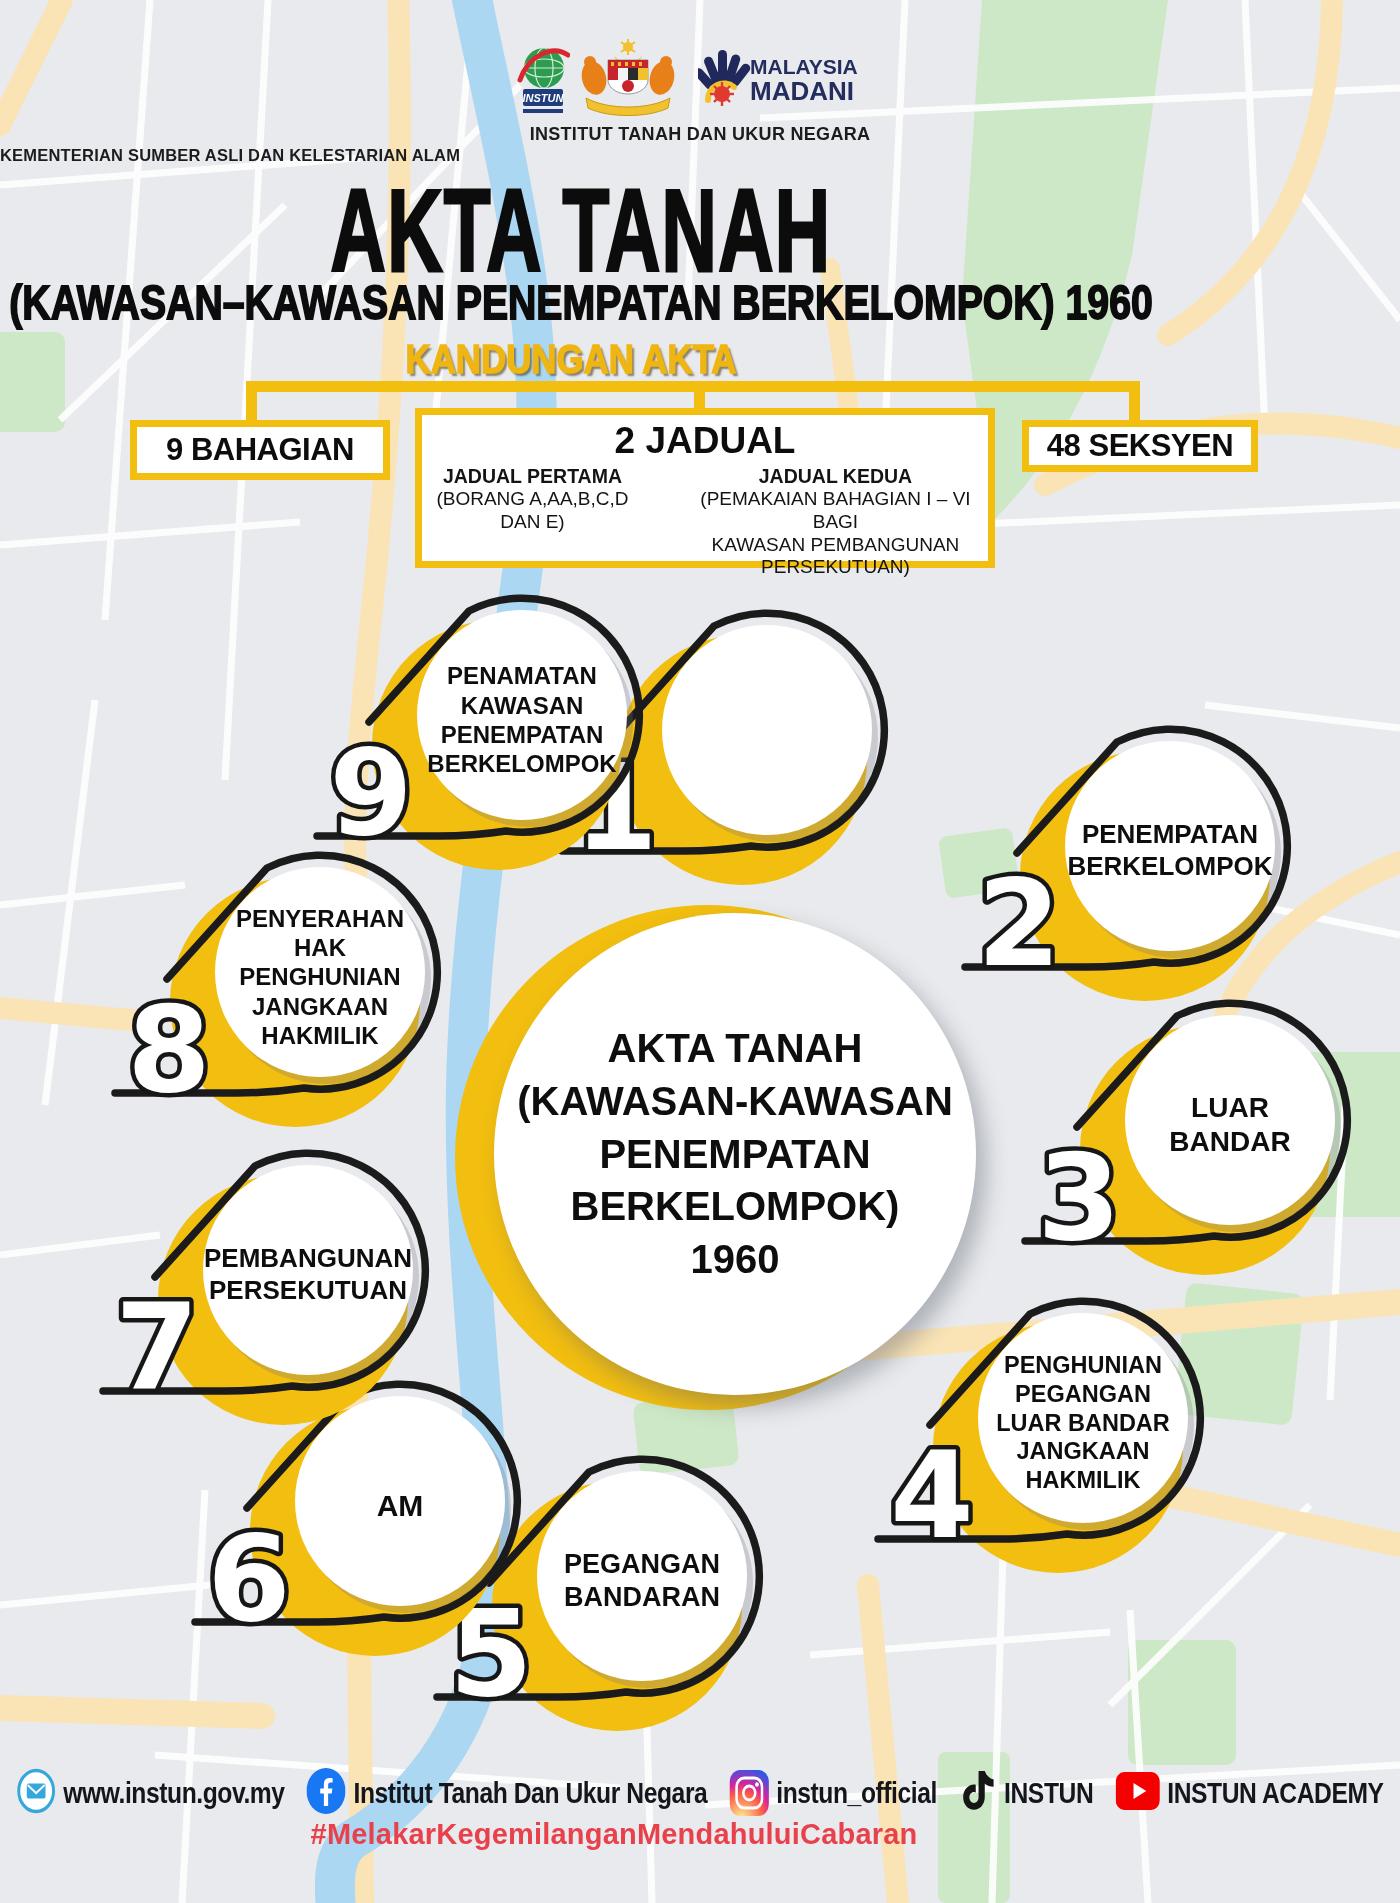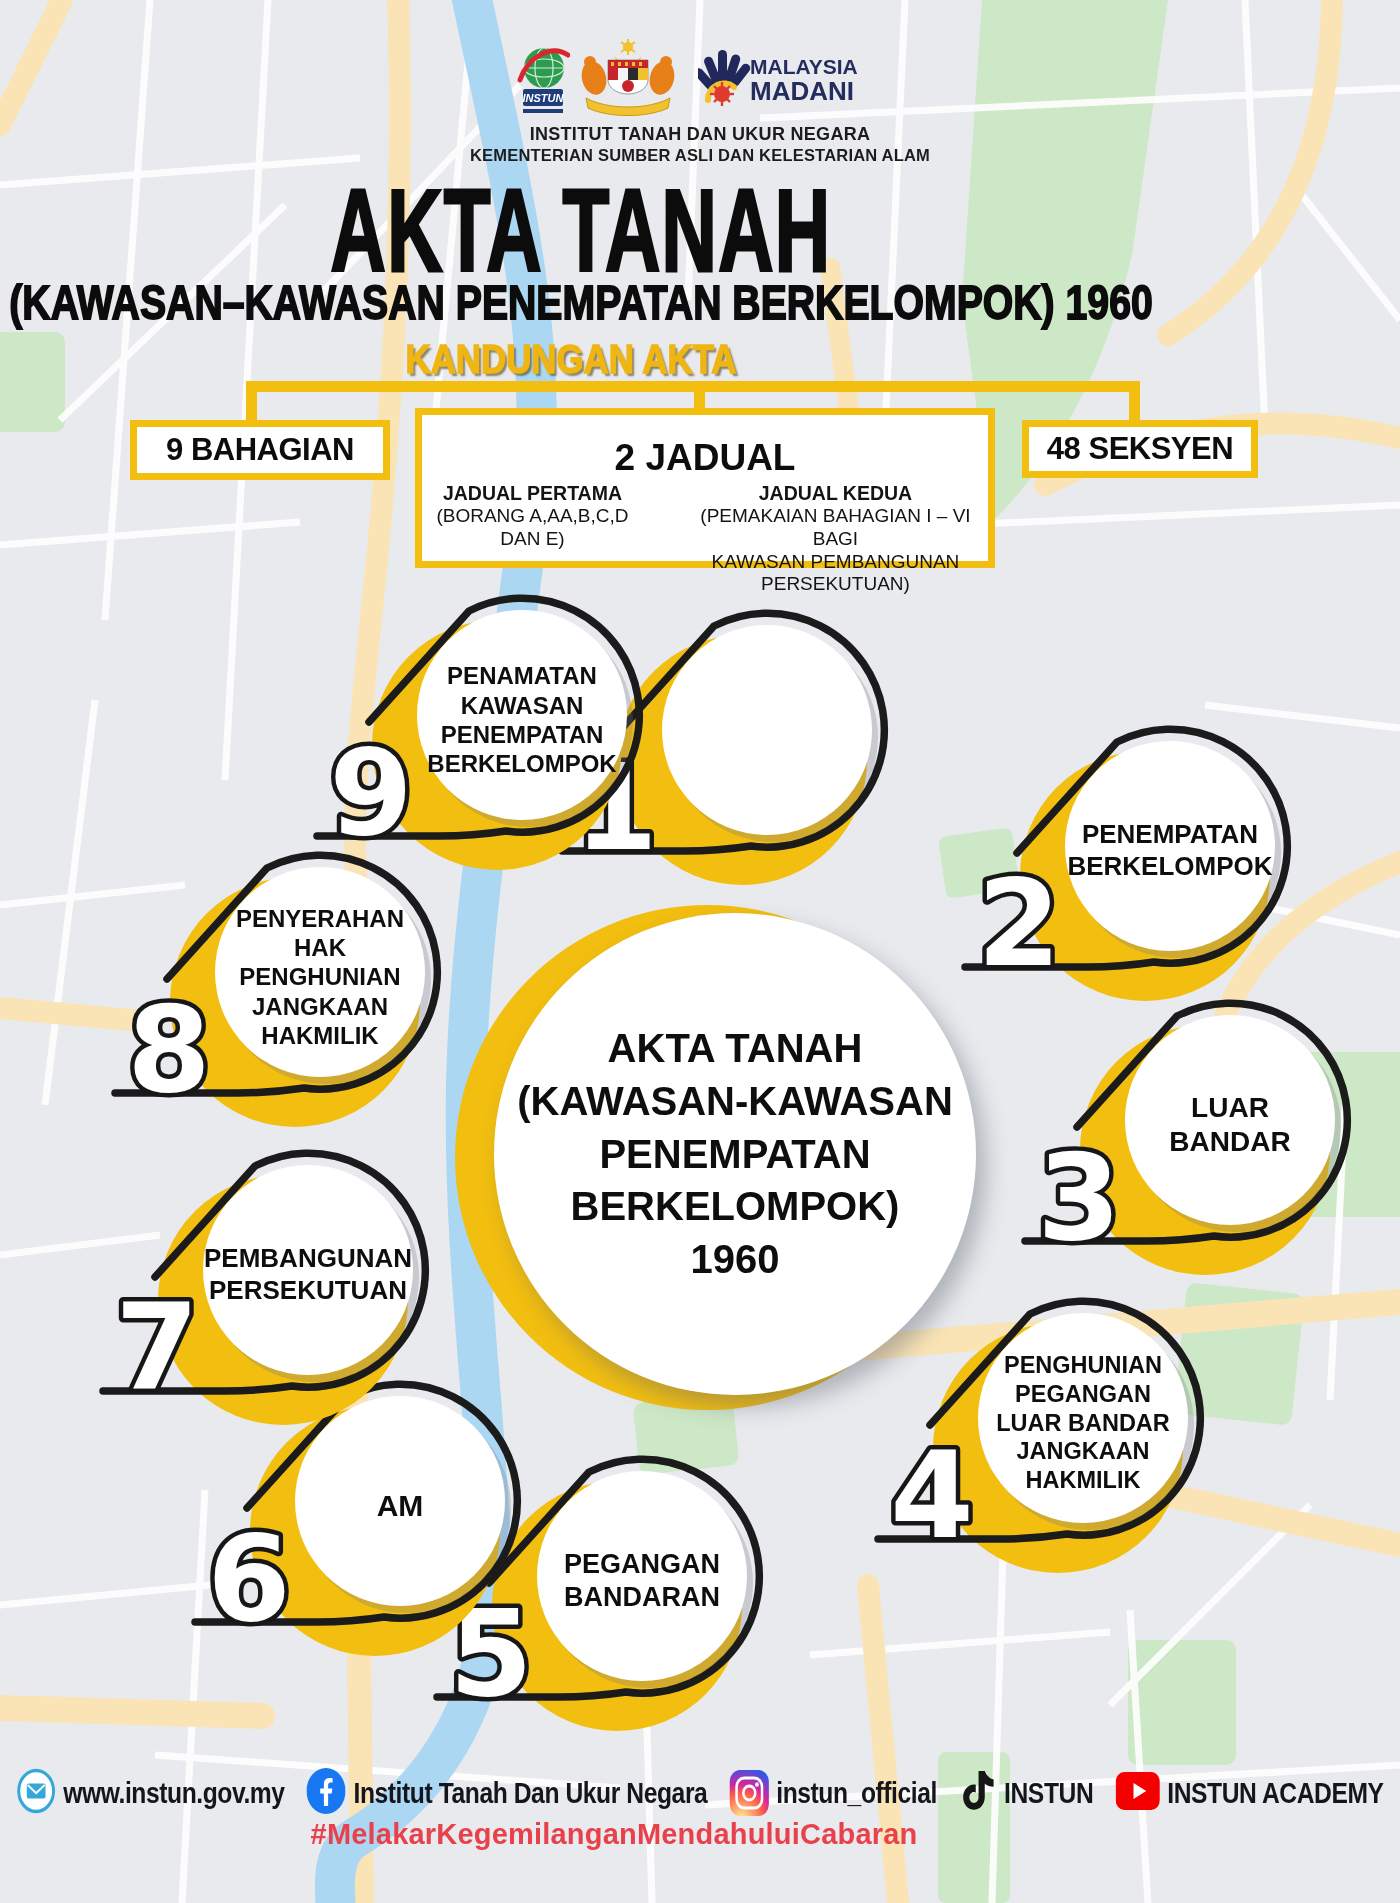--- a/index.html
+++ b/index.html
@@ -8,21 +8,21 @@
   .map{position:absolute;left:0;top:0;width:1400px;height:1903px;}
 
   
   .logo{position:absolute;}
   .logo-instun{left:516px;top:44px;width:54px;height:74px;}
   .logo-arms{left:576px;top:38px;width:104px;height:84px;}
   .logo-madani{left:698px;top:48px;width:200px;height:64px;}
 
   .org1{position:absolute;top:124px;left:0;width:1400px;text-align:center;
         font-size:18px;font-weight:bold;letter-spacing:.3px;color:#1c1c1c;}
-  .org2{position:absolute;top:146px;left:0;width:1400px;text-align:center;
+  .org2{position:absolute;top:146px;left:0;width:1400px;
         font-size:16.5px;font-weight:bold;letter-spacing:.2px;color:#1c1c1c;}
 
   
   .title-main{position:absolute;top:164px;left:581px;transform:translateX(-50%);
         font-size:116px;font-weight:bold;white-space:nowrap;color:#0c0c0c;}
   .title-main .sq{display:inline-block;transform:scaleX(.66);transform-origin:center;
         -webkit-text-stroke:3px #0c0c0c;letter-spacing:2px;}
   .title-sub{position:absolute;top:274px;left:581px;transform:translateX(-50%);
         font-size:49px;font-weight:bold;white-space:nowrap;color:#0c0c0c;}
   .title-sub .sq{display:inline-block;transform:scaleX(.8);transform-origin:center;
@@ -37,23 +37,23 @@
   .br{position:absolute;background:#F2BE0F;}
   .br-h{left:246px;top:381px;width:894px;height:11px;}
   .br-v1{left:246px;top:381px;width:11px;height:44px;}
   .br-v2{left:694px;top:381px;width:11px;height:34px;}
   .br-v3{left:1129px;top:381px;width:11px;height:44px;}
 
   
   .box{position:absolute;background:#fff;border:7px solid #F2BE0F;box-sizing:border-box;
        display:flex;align-items:center;justify-content:center;font-weight:bold;color:#0d0d0d;}
   .box-bahagian{left:130px;top:420px;width:260px;height:60px;font-size:31px;letter-spacing:-.5px;}
-  .box-seksyen{left:1022px;top:420px;width:236px;height:58px;font-size:31px;letter-spacing:-.5px;justify-content:center;}
+  .box-seksyen{left:1022px;top:420px;width:236px;height:52px;font-size:31px;letter-spacing:-.5px;justify-content:center;}
   .box-jadual{left:415px;top:408px;width:580px;height:160px;flex-direction:column;
-              justify-content:flex-start;padding-top:23px;}
+              justify-content:flex-start;padding-top:6px;}
   .jadual-title{font-size:37px;font-weight:bold;line-height:1.1;}
   .jadual-cols{display:flex;width:100%;margin-top:3px;gap:40px;}
   .jcol{text-align:center;font-size:19px;line-height:1.2;color:#141414;}
   .jcol-1{flex-basis:42%;}
   .jcol-2{flex-basis:58%;}
   .jname{font-weight:bold;font-size:19.5px;}
   .jdetail{font-weight:normal;white-space:pre-line;}
 
   
   .center-yellow{position:absolute;left:455px;top:905px;width:505px;height:505px;

